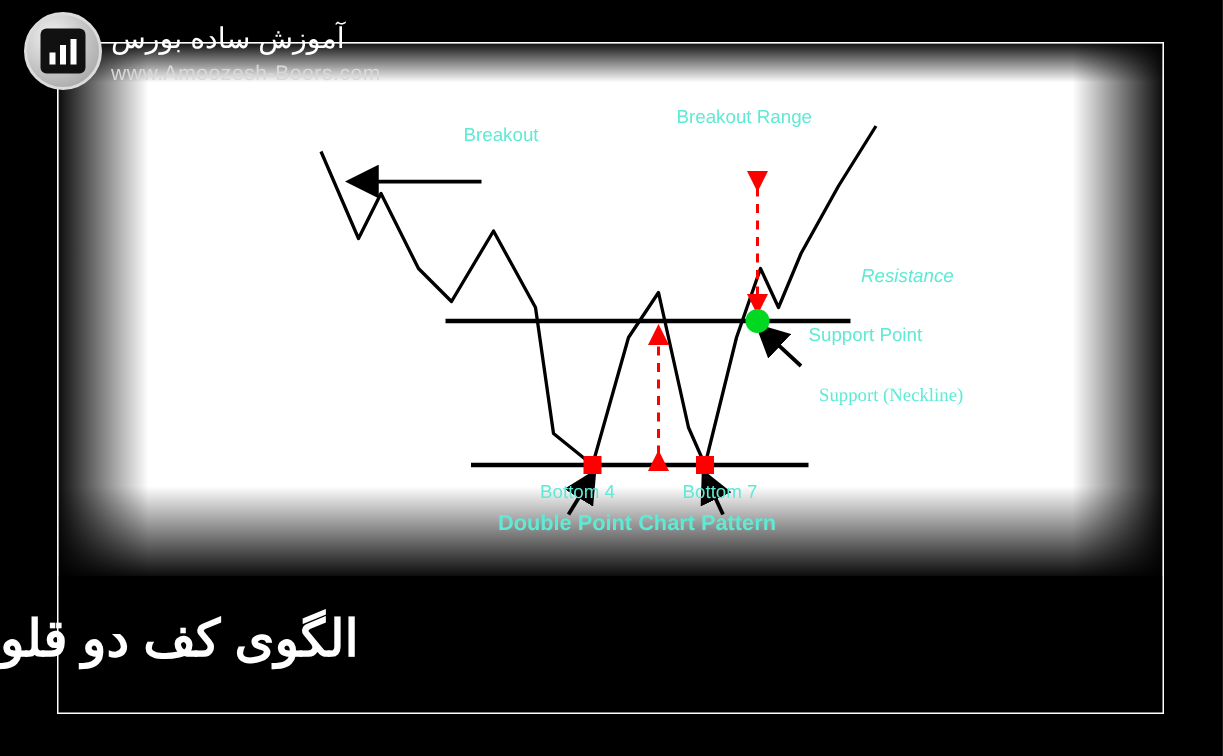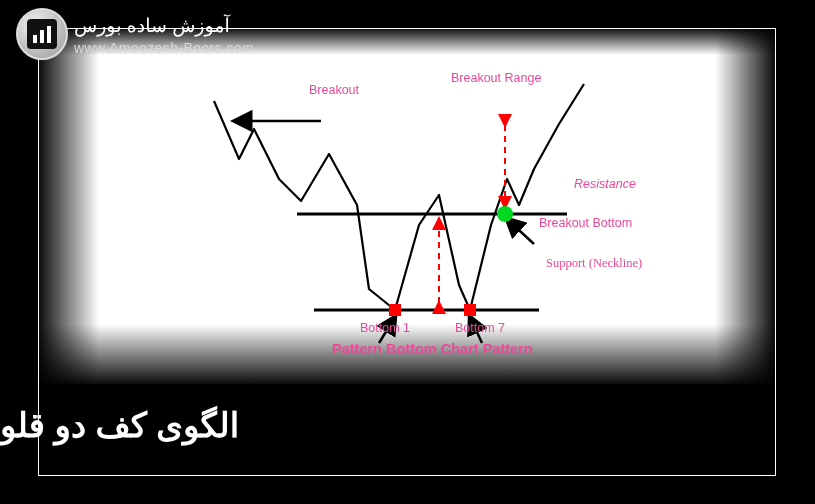--- a/index.html
+++ b/index.html
@@ -27,21 +27,21 @@
   .logo-badge-inner{position:absolute;left:9px;top:9px;width:30px;height:30px;border-radius:4px;background:#111;}
   .logo-text-fa{position:absolute;left:58px;top:8px;color:#ffffff;font-size:19px;direction:rtl;letter-spacing:0px;white-space:nowrap;}
   .logo-text-en{position:absolute;left:58px;top:34px;color:#d8d8d8;font-size:14px;letter-spacing:.4px;white-space:nowrap;}
 
   
   .fa-title{position:absolute;left:0;top:405px;width:815px;text-align:left;color:#ffffff;
      font-size:34px;font-weight:bold;direction:rtl;letter-spacing:0px;}
 
   svg.diagram{position:absolute;left:39px;top:29px;}
 
-  .lbl{position:absolute;color:#ec4899;font-size:12.5px;white-space:nowrap;}
+  .lbl{position:absolute;color:#5eead4;font-size:12.5px;white-space:nowrap;}
   .lbl.bold{font-weight:bold;font-size:14.5px;}
 </style>
 </head>
 <body>
 
 <div class="stage">
 
   <div class="panel"></div>
   <div class="frame"></div>
 
@@ -88,20 +88,20 @@
     <line x1="443" y1="314" x2="431" y2="288" stroke="#000" stroke-width="2.5" marker-end="url(#arrowBlack)"></line>
 
     <rect x="350" y="275" width="12" height="12" fill="#ff0000"></rect>
     <rect x="425" y="275" width="12" height="12" fill="#ff0000"></rect>
     <circle cx="466" cy="185" r="8" fill="#00d822"></circle>
   </svg>
 
   <div class="lbl" style="left:309px;top:83px;">Breakout</div>
   <div class="lbl" style="left:451px;top:71px;">Breakout Range</div>
   <div class="lbl" style="left:574px;top:177px;font-style:italic;">Resistance</div>
-  <div class="lbl" style="left:539px;top:216px;">Breakout Bottom</div>
+  <div class="lbl" style="left:539px;top:216px;">Support Point</div>
   <div class="lbl" style="left:546px;top:256px;font-family:Liberation Serif, serif;">Support (Neckline)</div>
-  <div class="lbl" style="left:360px;top:321px;">Bottom 1</div>
+  <div class="lbl" style="left:360px;top:321px;">Bottom 4</div>
   <div class="lbl" style="left:455px;top:321px;">Bottom 7</div>
-  <div class="lbl bold" style="left:332px;top:341px;">Pattern Bottom Chart Pattern</div>
+  <div class="lbl bold" style="left:332px;top:341px;">Double Point Chart Pattern</div>
 
   <div class="fa-title">الگوی کف دو قلو</div>
 </div>
 
 </body></html>

